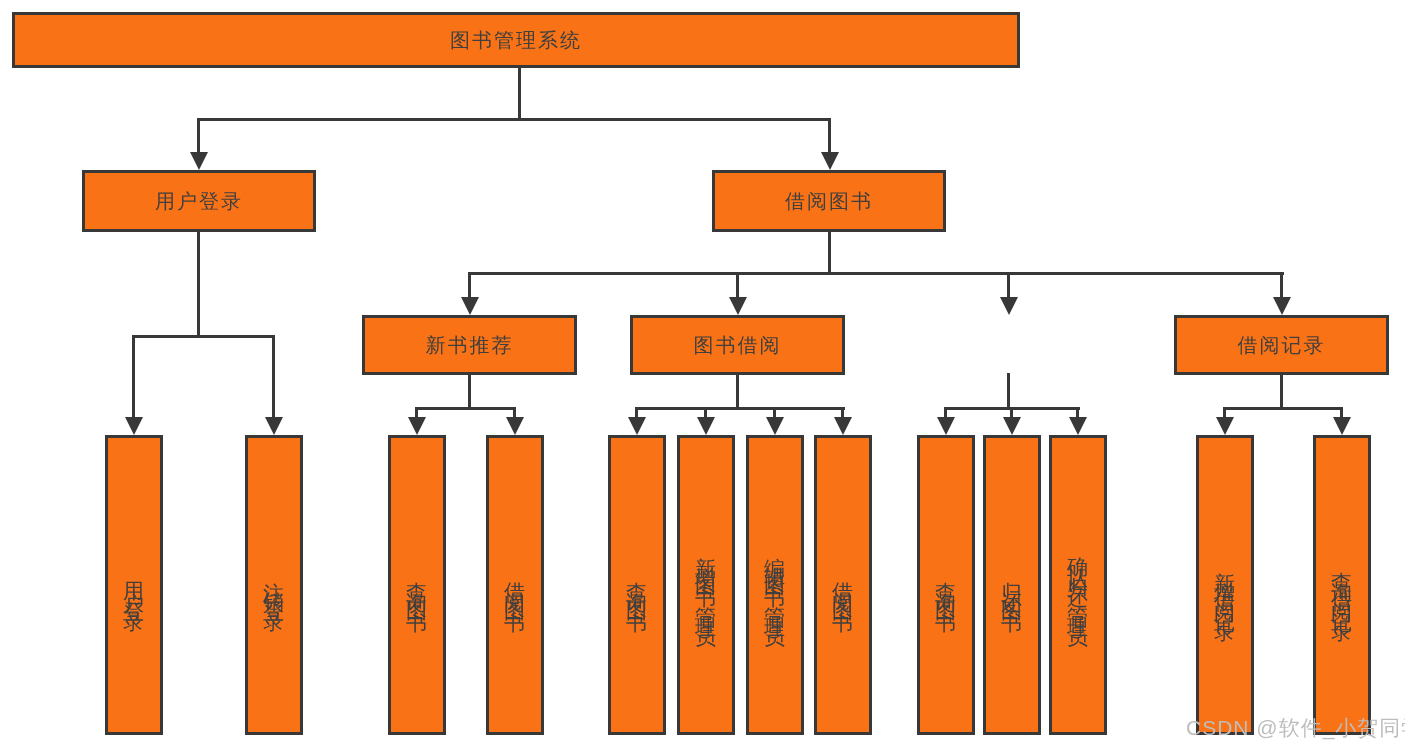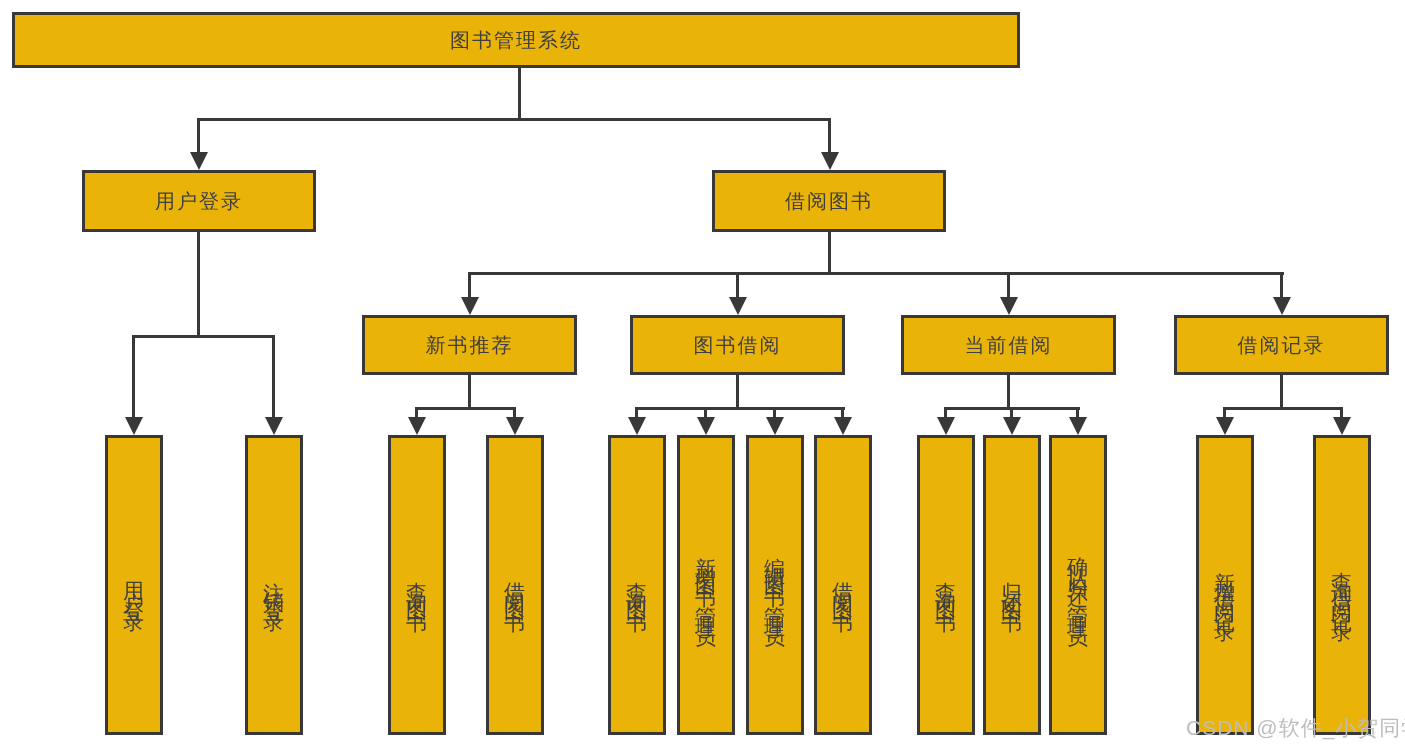--- a/index.html
+++ b/index.html
@@ -11,21 +11,21 @@
   #canvas {
     position: relative;
     width: 1405px;
     height: 747px;
     background: #ffffff;
     overflow: hidden;
   }
   .box {
     position: absolute;
     box-sizing: border-box;
-    background: #eab308;
+    background: #f97316;
     border: 3px solid #383838;
     color: #3f3f3f;
     display: flex;
     align-items: center;
     justify-content: center;
   }
   .hbox {
     font-size: 20px;
     letter-spacing: 2px;
     white-space: nowrap;
@@ -101,21 +101,20 @@
   <div class="arrow" style="left:461px; top:297px;"></div>
   <div class="vline" style="left:736px; top:272px; height:25px;"></div>
   <div class="arrow" style="left:729px; top:297px;"></div>
   <div class="vline" style="left:1007px; top:272px; height:25px;"></div>
   <div class="arrow" style="left:1000px; top:297px;"></div>
   <div class="vline" style="left:1280px; top:272px; height:25px;"></div>
   <div class="arrow" style="left:1273px; top:297px;"></div>
 
   <div class="box hbox lvl3" style="left:362px;">新书推荐</div>
   <div class="box hbox lvl3" style="left:630px;">图书借阅</div>
-  <div class="box hbox lvl3" style="left:901px;">当前借阅</div>
   <div class="box hbox lvl3" style="left:1174px;">借阅记录</div>
 
   <div class="vline" style="left:468px; top:373px; height:34px;"></div>
   <div class="hline" style="left:415px; top:407px; width:101px;"></div>
   <div class="vline" style="left:415px; top:407px; height:10px;"></div>
   <div class="arrow" style="left:408px; top:417px;"></div>
   <div class="vline" style="left:513px; top:407px; height:10px;"></div>
   <div class="arrow" style="left:506px; top:417px;"></div>
 
   <div class="vline" style="left:736px; top:373px; height:34px;"></div>

